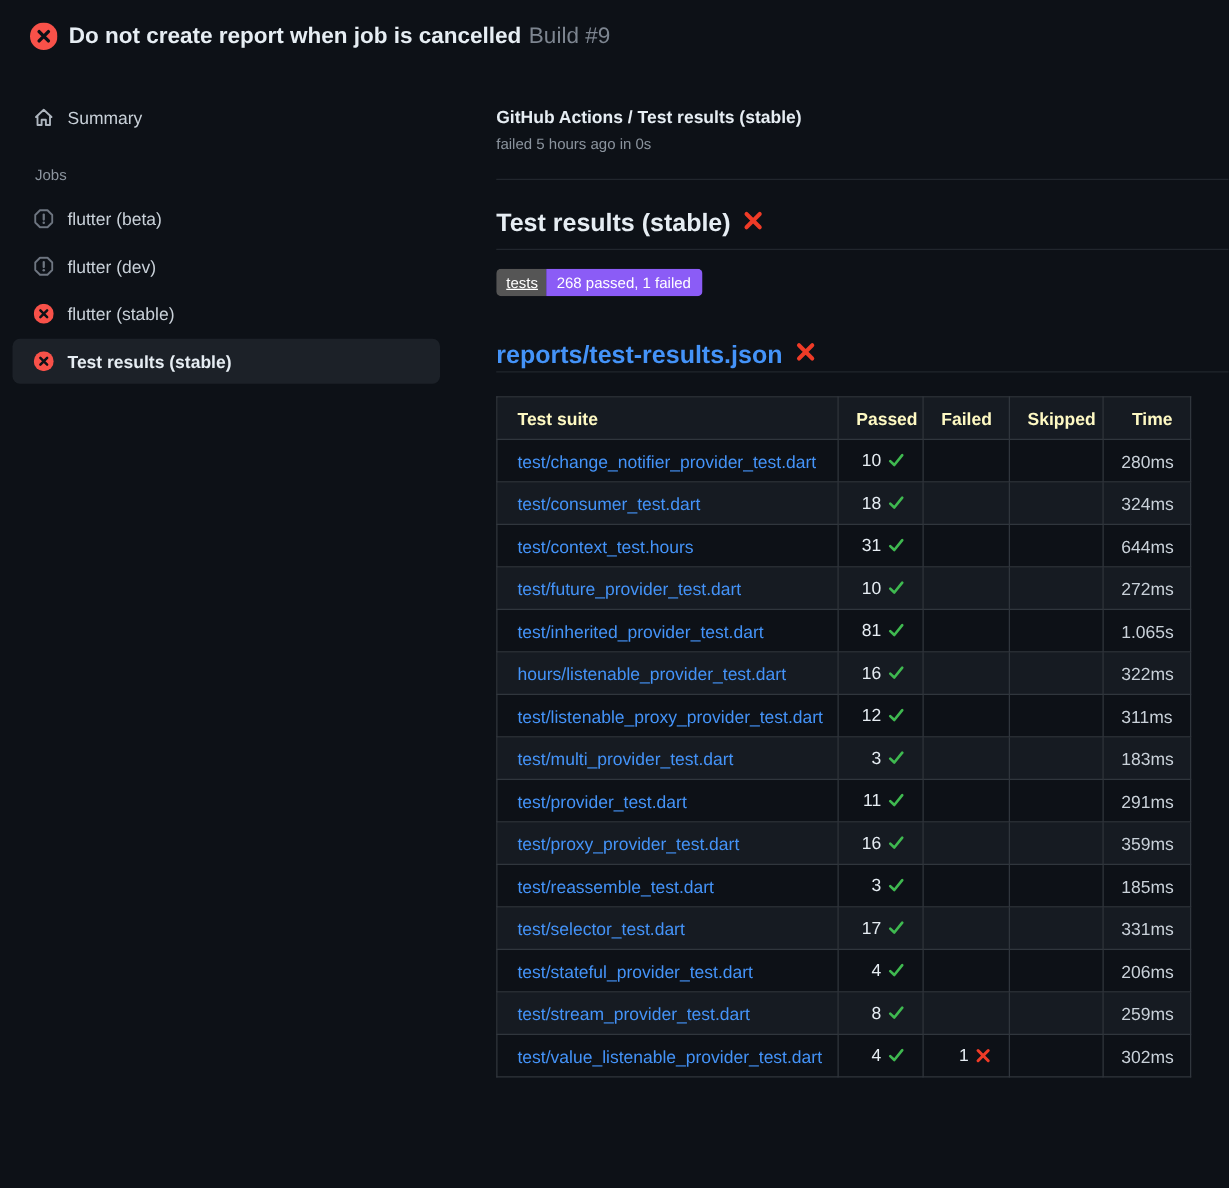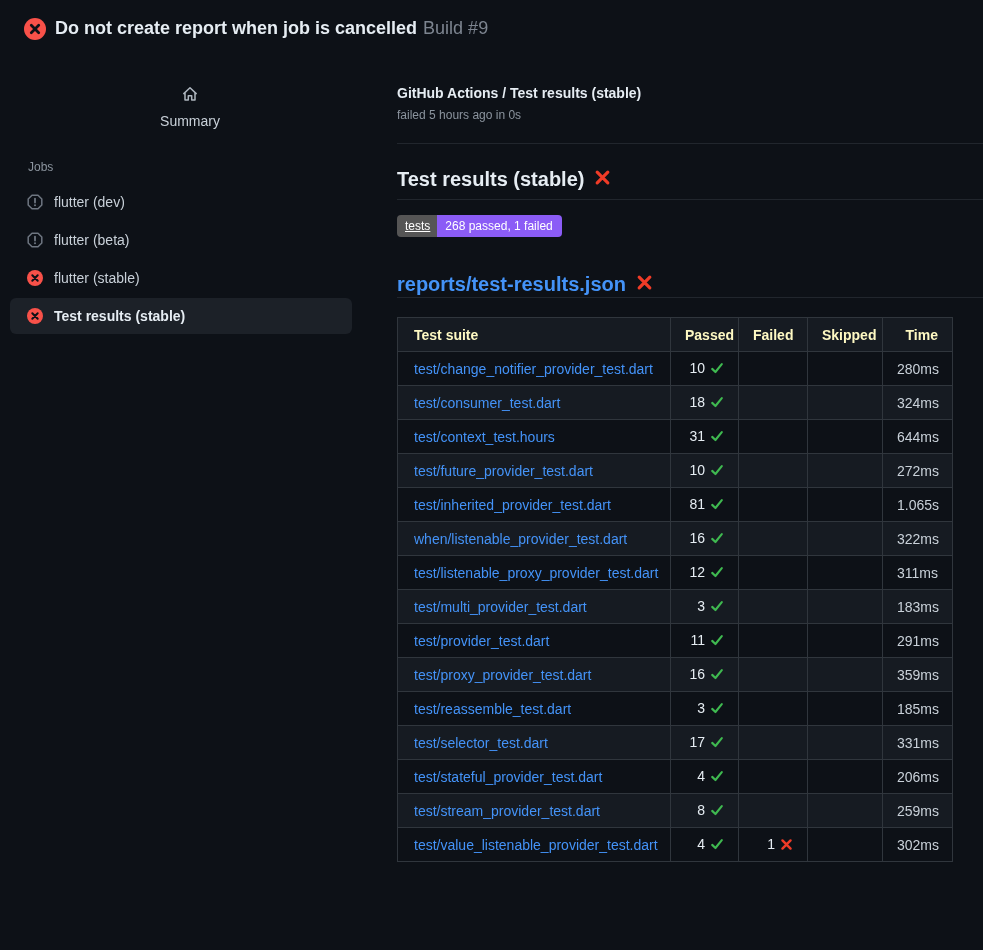--- a/index.html
+++ b/index.html
@@ -21,21 +21,21 @@
   .topbar h1 .build { color: #7d8590; font-weight: 400; margin-left: 6px; }
 
   
   .layout { display: flex; align-items: flex-start; }
 
   
   .sidebar { width: 380px; flex: 0 0 380px; padding-top: 20px; }
   .summary-item {
     display: flex; align-items: center; gap: 11px;
     margin: 0 10px 0 10px; padding: 9px 17px; border-radius: 6px;
-    color: #c9d1d9; cursor: pointer; flex-direction: column;
+    color: #c9d1d9; cursor: pointer;
   }
   .summary-item svg { display: block; flex: 0 0 auto; }
   .jobs-label { color: #8b949e; font-size: 12px; padding: 0 28px; margin: 22px 0 10px 0; }
   .jobs-list { list-style: none; }
   .job-item {
     display: flex; align-items: center; gap: 11px;
     margin: 2px 28px 2px 10px; padding: 10px 17px; border-radius: 6px;
     color: #c9d1d9; cursor: pointer; line-height: 16px;
   }
   .job-item .job-ico { width: 16px; height: 16px; flex: 0 0 auto; }
@@ -119,31 +119,31 @@
       <div class="jobs-label">Jobs</div>
       <ul class="jobs-list" id="jobs-list">
           <li class="job-item">
             <span class="job-ico">
               <svg width="16" height="16" viewBox="0 0 16 16">
       <polygon points="5,1.2 11,1.2 14.8,5 14.8,11 11,14.8 5,14.8 1.2,11 1.2,5" fill="none" stroke="#6e7681" stroke-width="1.5" stroke-linejoin="round"></polygon>
       <path d="M8 4.6 L8 8.6" stroke="#6e7681" stroke-width="1.8" stroke-linecap="round"></path>
       <circle cx="8" cy="11.2" r="1" fill="#6e7681"></circle>
               </svg>
             </span>
-            <span>flutter (dev)</span>
+            <span>flutter (beta)</span>
           </li>
           <li class="job-item">
             <span class="job-ico">
               <svg width="16" height="16" viewBox="0 0 16 16">
       <polygon points="5,1.2 11,1.2 14.8,5 14.8,11 11,14.8 5,14.8 1.2,11 1.2,5" fill="none" stroke="#6e7681" stroke-width="1.5" stroke-linejoin="round"></polygon>
       <path d="M8 4.6 L8 8.6" stroke="#6e7681" stroke-width="1.8" stroke-linecap="round"></path>
       <circle cx="8" cy="11.2" r="1" fill="#6e7681"></circle>
               </svg>
             </span>
-            <span>flutter (beta)</span>
+            <span>flutter (dev)</span>
           </li>
           <li class="job-item">
             <span class="job-ico">
               <svg width="16" height="16" viewBox="0 0 16 16">
       <circle cx="8" cy="8" r="8" fill="#f85149"></circle>
       <path d="M5.3 5.3 L10.7 10.7 M10.7 5.3 L5.3 10.7" stroke="#0d1117" stroke-width="2" stroke-linecap="round" fill="none"></path>
               </svg>
             </span>
             <span>flutter (stable)</span>
           </li>
@@ -241,21 +241,21 @@
             <tr>
               <td class="cell-suite"><a href="#">test/inherited_provider_test.dart</a></td>
               <td class="num"><span>81</span><span class="ico"><svg width="14" height="14" viewBox="0 0 16 16">
       <path d="M2.5 9 L6.2 12.6 L13.5 3.6" fill="none" stroke="#3fb950" stroke-width="2.4" stroke-linecap="round" stroke-linejoin="round"></path>
                   </svg></span></td>
               <td class="num"></td>
               <td class="num"></td>
               <td class="num cell-time">1.065s</td>
             </tr>
             <tr>
-              <td class="cell-suite"><a href="#">when/listenable_provider_test.dart</a></td>
+              <td class="cell-suite"><a href="#">hours/listenable_provider_test.dart</a></td>
               <td class="num"><span>16</span><span class="ico"><svg width="14" height="14" viewBox="0 0 16 16">
       <path d="M2.5 9 L6.2 12.6 L13.5 3.6" fill="none" stroke="#3fb950" stroke-width="2.4" stroke-linecap="round" stroke-linejoin="round"></path>
                   </svg></span></td>
               <td class="num"></td>
               <td class="num"></td>
               <td class="num cell-time">322ms</td>
             </tr>
             <tr>
               <td class="cell-suite"><a href="#">test/listenable_proxy_provider_test.dart</a></td>
               <td class="num"><span>12</span><span class="ico"><svg width="14" height="14" viewBox="0 0 16 16">

